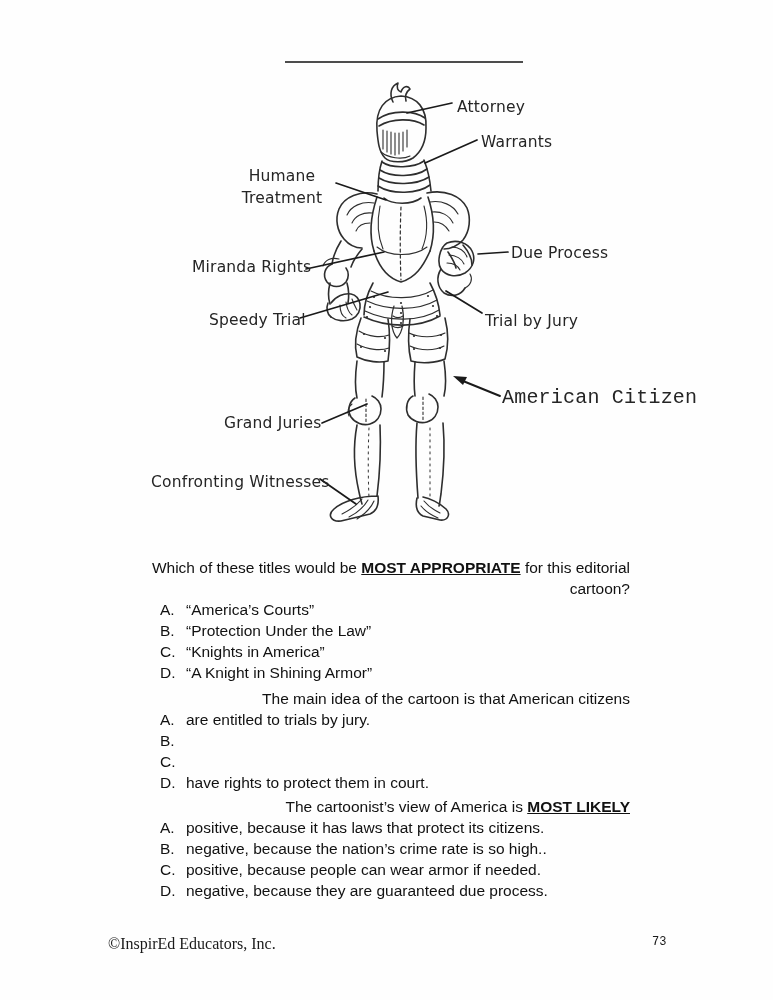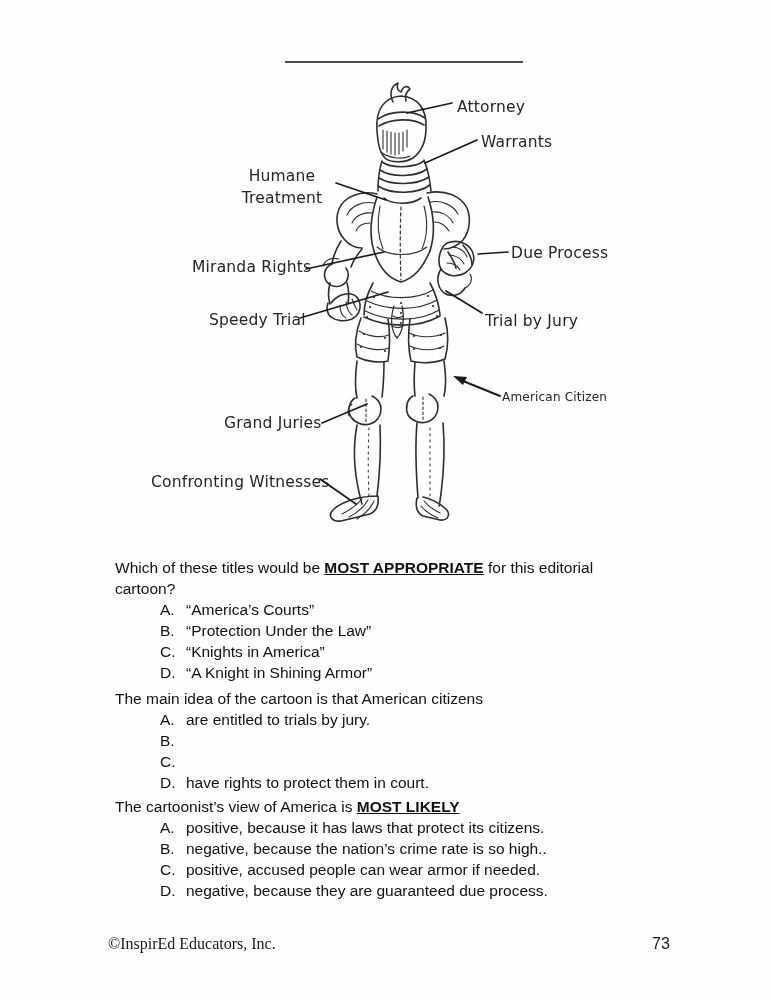--- a/index.html
+++ b/index.html
@@ -10,36 +10,36 @@
   
   .top-rule{position:absolute;left:285px;top:61px;width:238px;height:2px;background:#4d4d4d;}
   
   .cartoon-svg{position:absolute;left:0;top:0;width:773px;height:1000px;}
   
   .cartoon-label{
     position:absolute;font-family:"DejaVu Sans",sans-serif;font-size:15.5px;
     color:#252525;letter-spacing:.2px;white-space:nowrap;line-height:19px;
   }
   .label-humane{white-space:normal;width:96px;text-align:center;line-height:21.5px;}
-  .label-american{font-size:12px;}
+  .label-american{font-size:20px;font-family:Liberation Mono, monospace;}
   
   .question{position:absolute;left:115px;width:545px;font-size:15.5px;line-height:21px;color:#111;}
-  .stem{width:515px;}
+  .stem{width:515px;text-align:right;}
   .stem b{font-weight:bold;text-decoration:underline;}
   .options{margin:0;padding:0;list-style:none;}
   .option{display:flex;margin-left:45px;}
   .opt-letter{width:26px;flex:0 0 26px;}
   
   .footer-copyright{
     position:absolute;left:108px;top:935px;
     font-family:"Liberation Serif",serif;font-size:16px;color:#1a1a1a;
   }
   .footer-page{
     position:absolute;left:652px;top:935px;
-    font-family:Liberation Sans, sans-serif;font-size:16px;color:#1a1a1a;
+    font-family:Liberation Mono, monospace;font-size:12px;color:#1a1a1a;
   }
 </style>
 </head>
 <body>
 
 <div id="page">
 
   <div class="top-rule"></div>
 
   <svg class="cartoon-svg" viewBox="0 0 773 1000">
@@ -274,21 +274,21 @@
       <li class="option">
           <span class="opt-letter">A.</span>
           <span>positive, because it has laws that protect its citizens.</span>
         </li>
       <li class="option">
           <span class="opt-letter">B.</span>
           <span>negative, because the nation’s crime rate is so high..</span>
         </li>
       <li class="option">
           <span class="opt-letter">C.</span>
-          <span>positive, accused people can wear armor if needed.</span>
+          <span>positive, because people can wear armor if needed.</span>
         </li>
       <li class="option">
           <span class="opt-letter">D.</span>
           <span>negative, because they are guaranteed due process.</span>
         </li>
     </ul>
   </div>
 
   <div class="footer-copyright">©InspirEd Educators, Inc.</div>
   <div class="footer-page">73</div>

